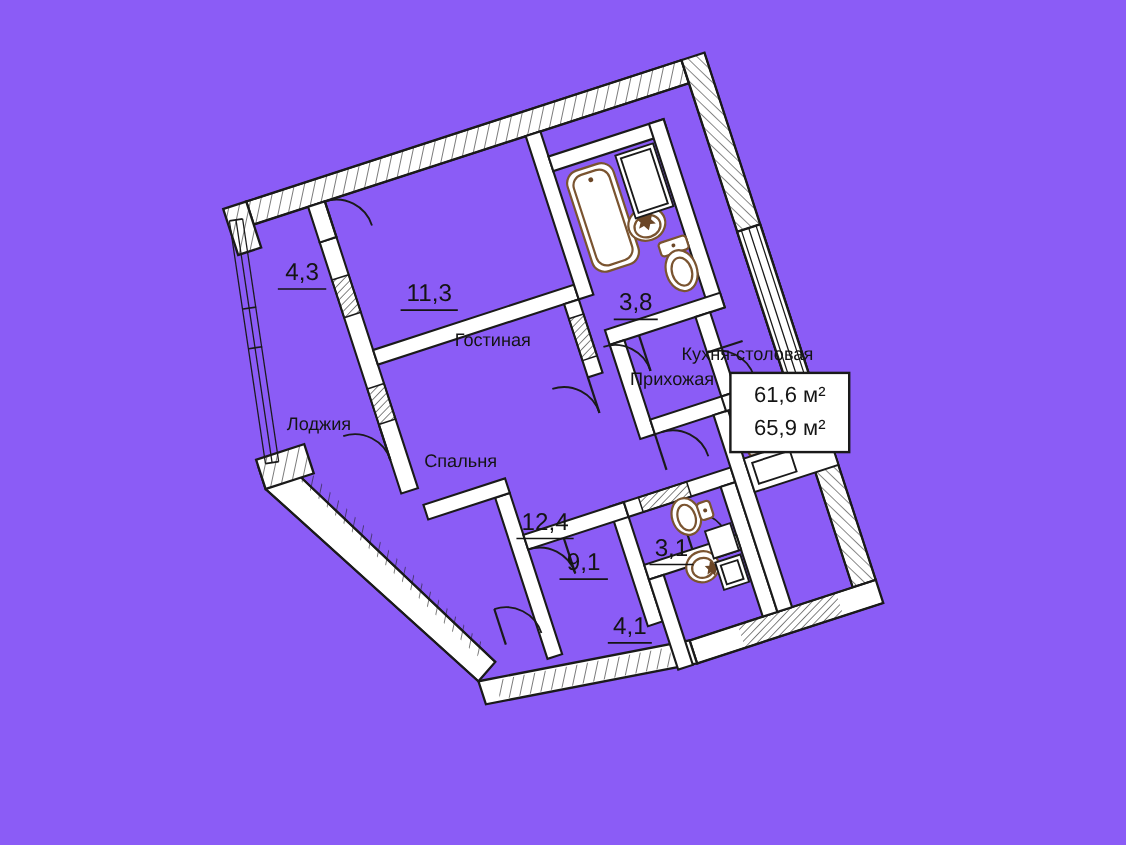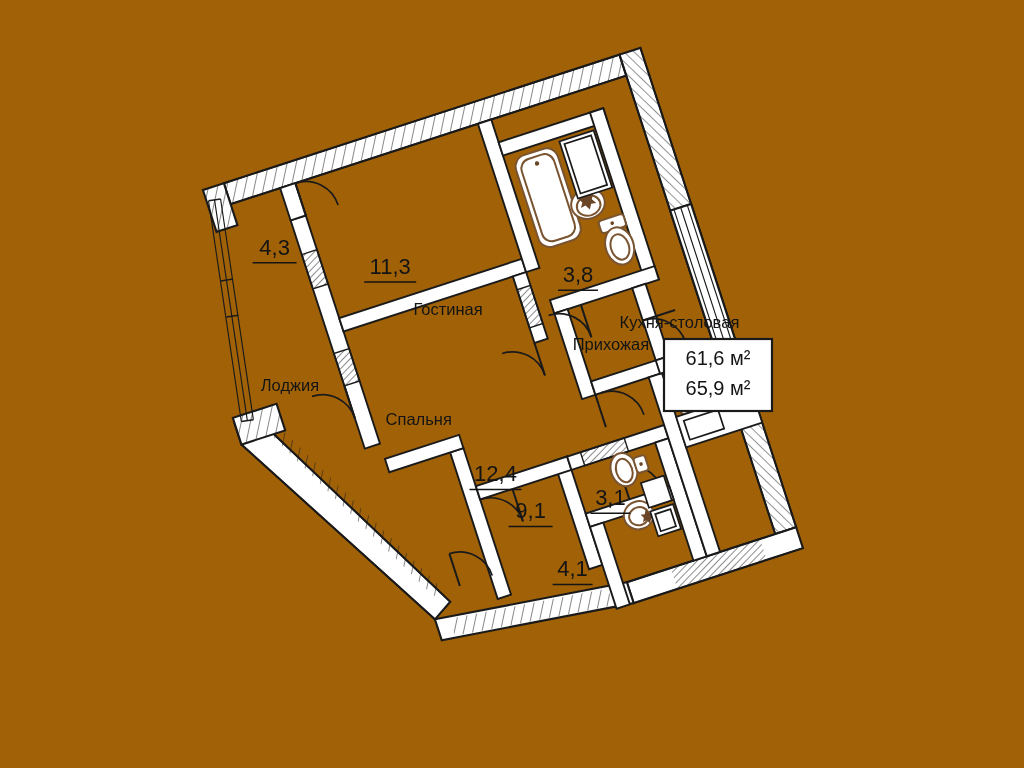--- a/index.html
+++ b/index.html
@@ -10,21 +10,21 @@
   body {
     width: 1024px;
     height: 768px;
     overflow: hidden;
     font-family: "Liberation Sans", sans-serif;
   }
   #plan-root {
     position: relative;
     width: 1024px;
     height: 768px;
-    background: #a16207;
+    background: #8b5cf6;
   }
   svg#floorplan {
     display: block;
     width: 1024px;
     height: 768px;
   }
   .wall-fill { fill: #ffffff; stroke: #1a1a1a; stroke-width: 2.1; stroke-linejoin: miter; }
   .wall-thin { fill: none; stroke: #1a1a1a; stroke-width: 1.5; }
   .part-fill { fill: #ffffff; stroke: #1a1a1a; stroke-width: 1.9; stroke-linejoin: miter; }
   .glaz { stroke: #1a1a1a; stroke-width: 1.15; fill: none; }

